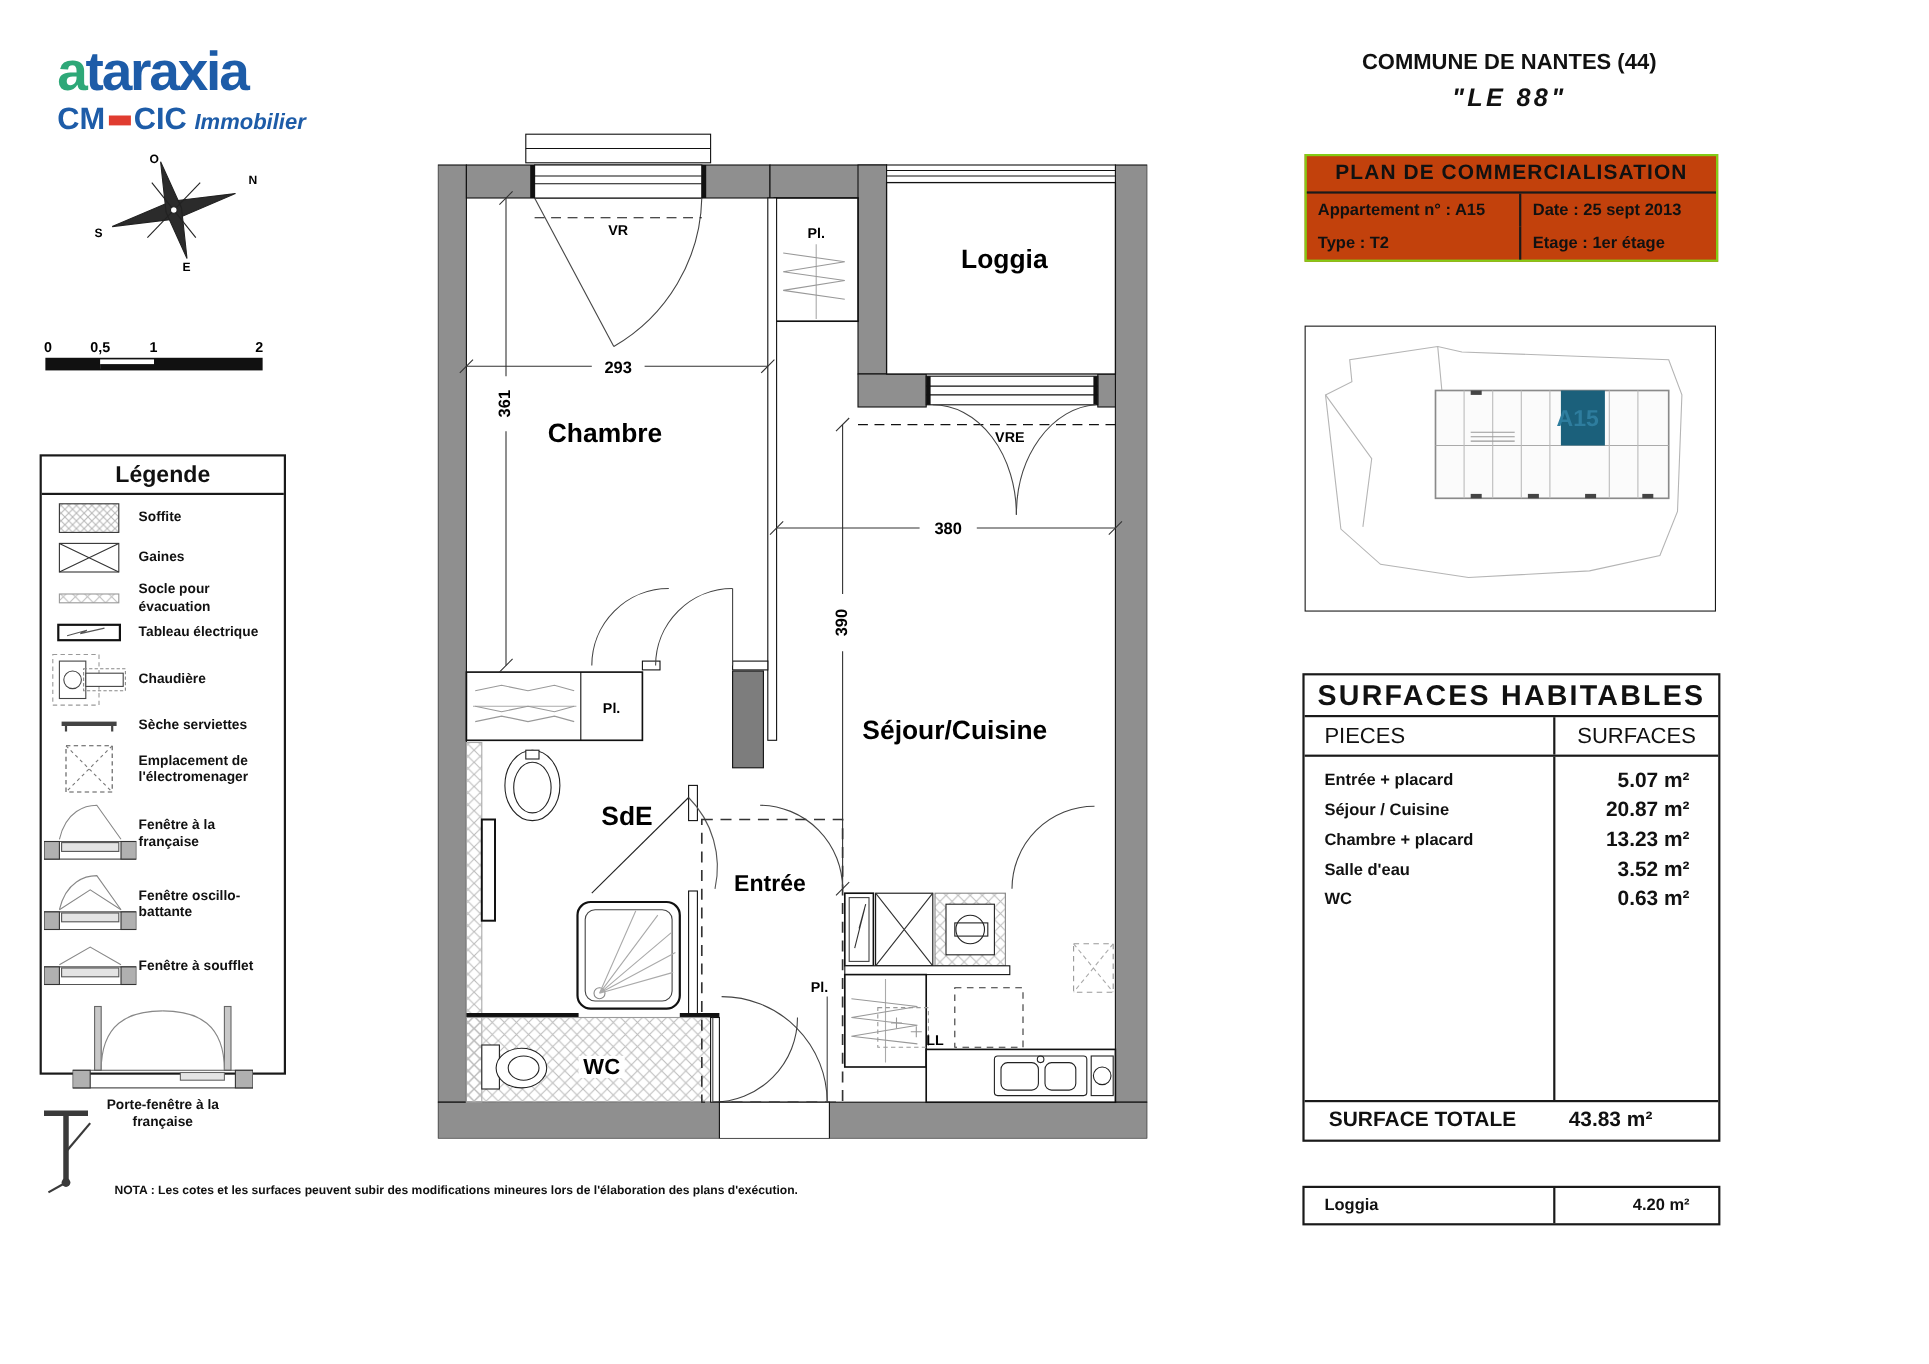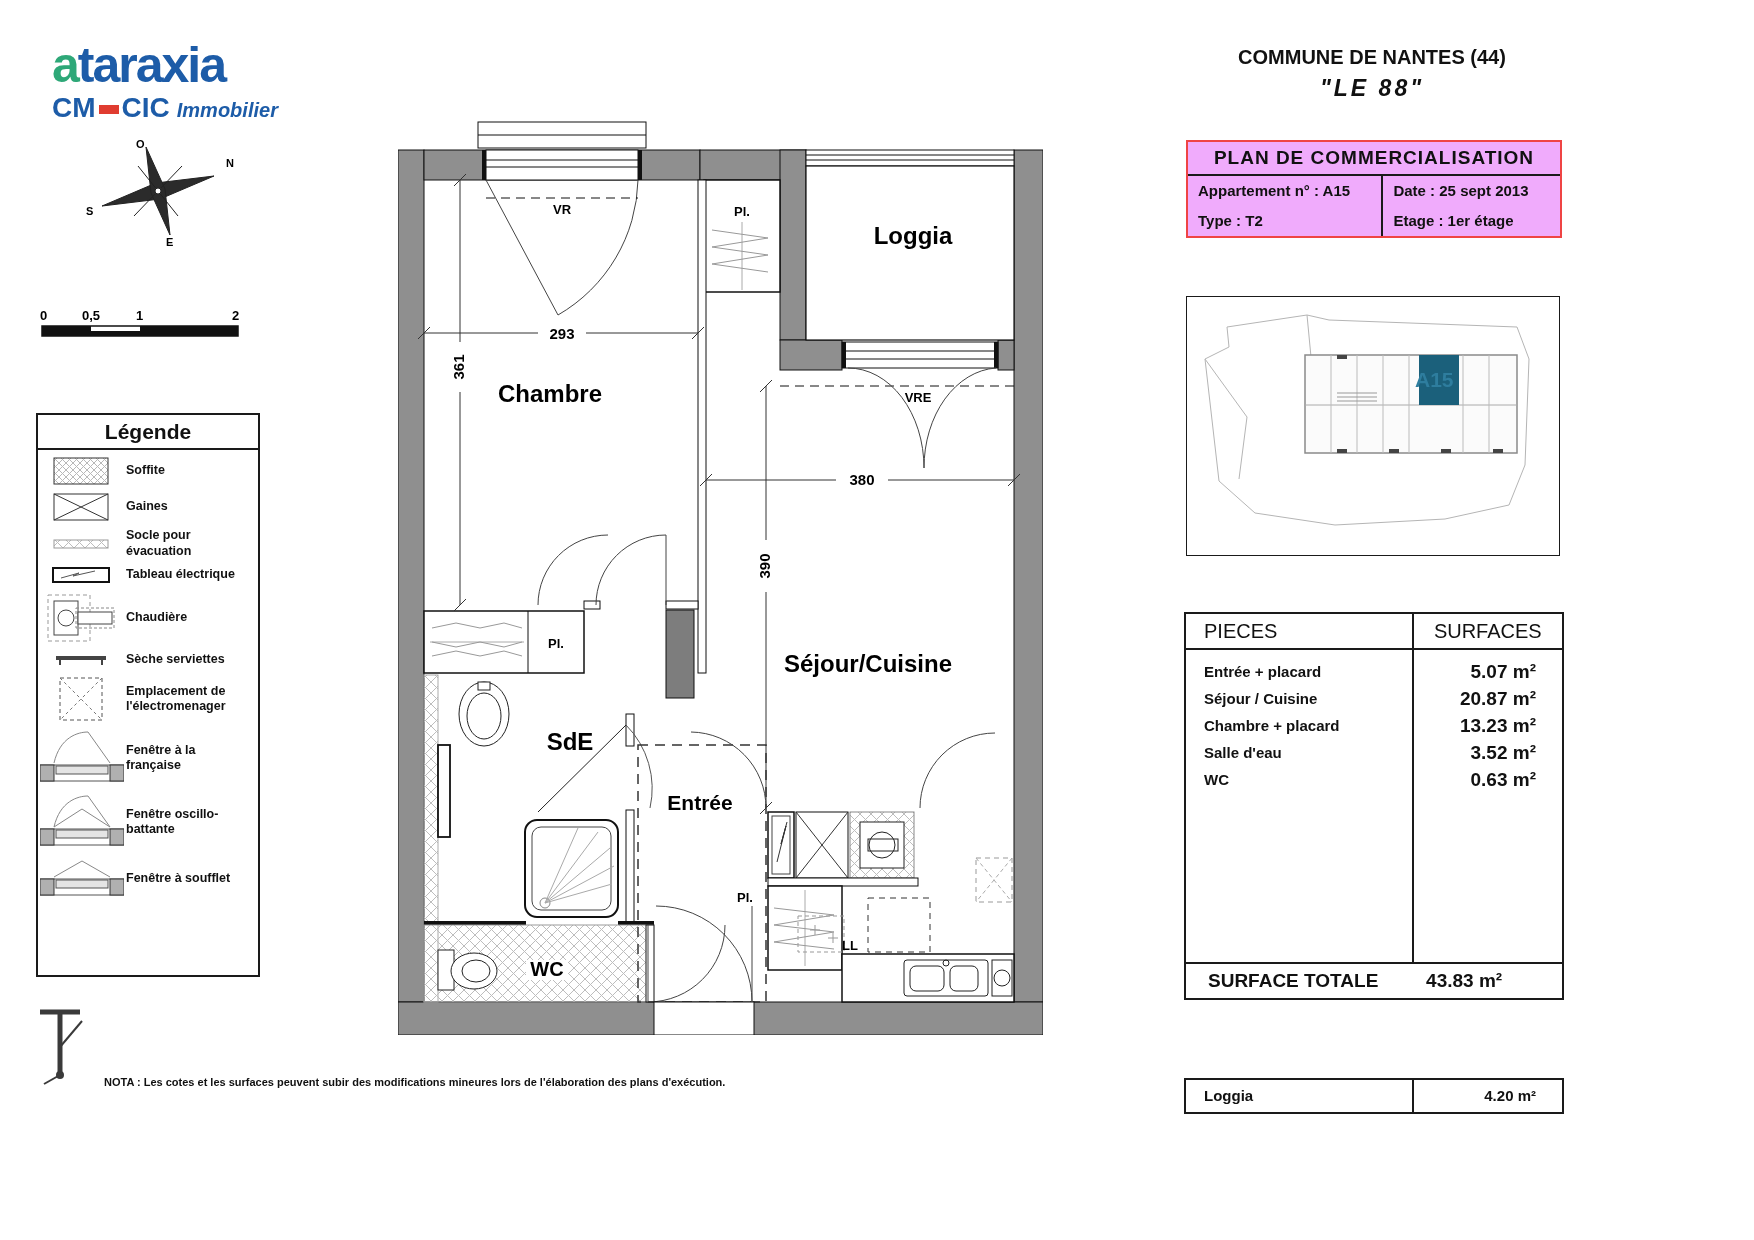--- a/index.html
+++ b/index.html
@@ -14,21 +14,21 @@
   .subbrand{margin-top:4px;font-size:28px;font-weight:700;color:#1d5ca8;}
   .subbrand .dash{display:inline-block;width:20px;height:9px;background:#e03c30;margin:0 3px;vertical-align:middle;}
   .subbrand .imm{font-size:20px;font-style:italic;margin-left:7px;}
 
   
   .hdr{left:1186px;top:46px;width:372px;text-align:center;}
   .hdr .commune{font-size:20px;font-weight:700;}
   .hdr .resid{font-size:23px;font-weight:700;font-style:italic;letter-spacing:3px;margin-top:6px;}
 
   
-  .infotable{left:1186px;top:140px;width:372px;border:2px solid #ef4444;background:#f0abfc;}
+  .infotable{left:1186px;top:140px;width:372px;border:2px solid #84cc16;background:#c2410c;}
   .infotable .tt{height:32px;line-height:32px;text-align:center;font-weight:700;font-size:19px;letter-spacing:1px;border-bottom:2px solid #1a1a1a;}
   .inforow{display:grid;grid-template-columns:52% 48%;}
   .inforow:first-of-type .cell{border-bottom:2px solid #1a1a1a;}
   .inforow .cell{height:30px;line-height:30px;font-weight:700;font-size:15px;padding-left:10px;}
   .inforow .cell.r{border-left:2px solid #1a1a1a;}
 
   
   .minimap{left:1186px;top:296px;width:372px;height:258px;border:1.5px solid #1a1a1a;}
 
   
@@ -214,20 +214,35 @@
         <path d="M14,20 L42,4 L70,20" stroke="#888" fill="none"></path>
         <path d="M0,22 H84 M0,38 H84" stroke="#555" fill="none"></path>
         <rect x="0" y="22" width="14" height="16" fill="#b0b0b0" stroke="#333"></rect>
         <rect x="70" y="22" width="14" height="16" fill="#b0b0b0" stroke="#333"></rect>
         <rect x="16" y="23" width="52" height="8" fill="#e4e4e4" stroke="#555"></rect>
       </svg>
     </span>
       <span class="lab">Fenêtre à soufflet</span>
   </div>
 
+  <div class="lrow col">
+    <span class="sym">
+      <svg width="164" height="86">
+        <rect x="20" y="8" width="6" height="58" fill="#c8c8c8" stroke="#666"></rect>
+        <rect x="138" y="8" width="6" height="58" fill="#c8c8c8" stroke="#666"></rect>
+        <path d="M26,66 C26,24 50,12 82,12" stroke="#888" fill="none"></path>
+        <path d="M138,66 C138,24 114,12 82,12" stroke="#888" fill="none"></path>
+        <path d="M0,66 H164 M0,82 H164" stroke="#555" fill="none"></path>
+        <rect x="0" y="66" width="16" height="16" fill="#b0b0b0" stroke="#333"></rect>
+        <rect x="148" y="66" width="16" height="16" fill="#b0b0b0" stroke="#333"></rect>
+        <rect x="98" y="68" width="40" height="7" fill="#e4e4e4" stroke="#666"></rect>
+      </svg>
+    </span>
+      <span class="lab">Porte-fenêtre à la française</span>
+  </div>
 </div>
 
 <svg class="abs" style="left:398px;top:110px" width="645" height="925" viewBox="0 0 645 925">
 
   <rect x="80" y="12" width="168" height="26" fill="#fff" stroke="#111"></rect>
   <line x1="80" y1="25" x2="248" y2="25" stroke="#111"></line>
 
   <g fill="#8f8f8f" stroke="#111" stroke-width="1">
     <rect x="0" y="40" width="26" height="852"></rect>
     <rect x="26" y="40" width="276" height="30"></rect>
@@ -433,20 +448,21 @@
         <rect x="150" y="58" width="10" height="4"></rect>
       </g>
       <path d="M150,100 h40 M150,104 h40 M150,96 h40" stroke="#999" fill="none"></path>
       <rect x="232" y="58" width="40" height="50" fill="#1b607b"></rect>
     </g>
     <text x="228" y="90" font-size="21" font-weight="700" fill="#2e7d9e">A15</text>
   </svg>
 </div>
 
 <div class="abs surfbox">
+  <div class="tt">SURFACES HABITABLES</div>
   <div class="surfhead">
     <div class="p">PIECES</div>
     <div class="s">SURFACES</div>
   </div>
   <div class="surfbody">
     <div class="surfcol">
       <div class="surfrow">Entrée + placard</div>
       <div class="surfrow">Séjour / Cuisine</div>
       <div class="surfrow">Chambre + placard</div>
       <div class="surfrow">Salle d'eau</div>

